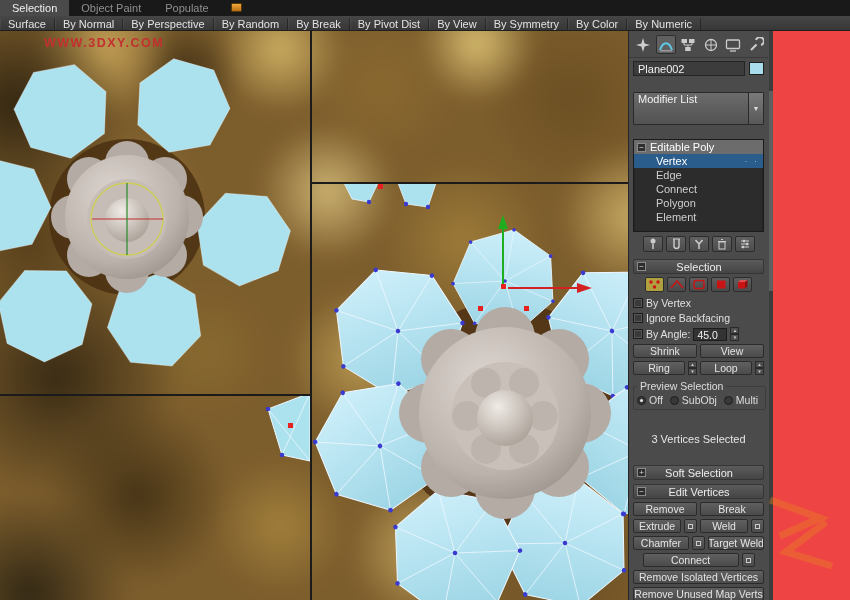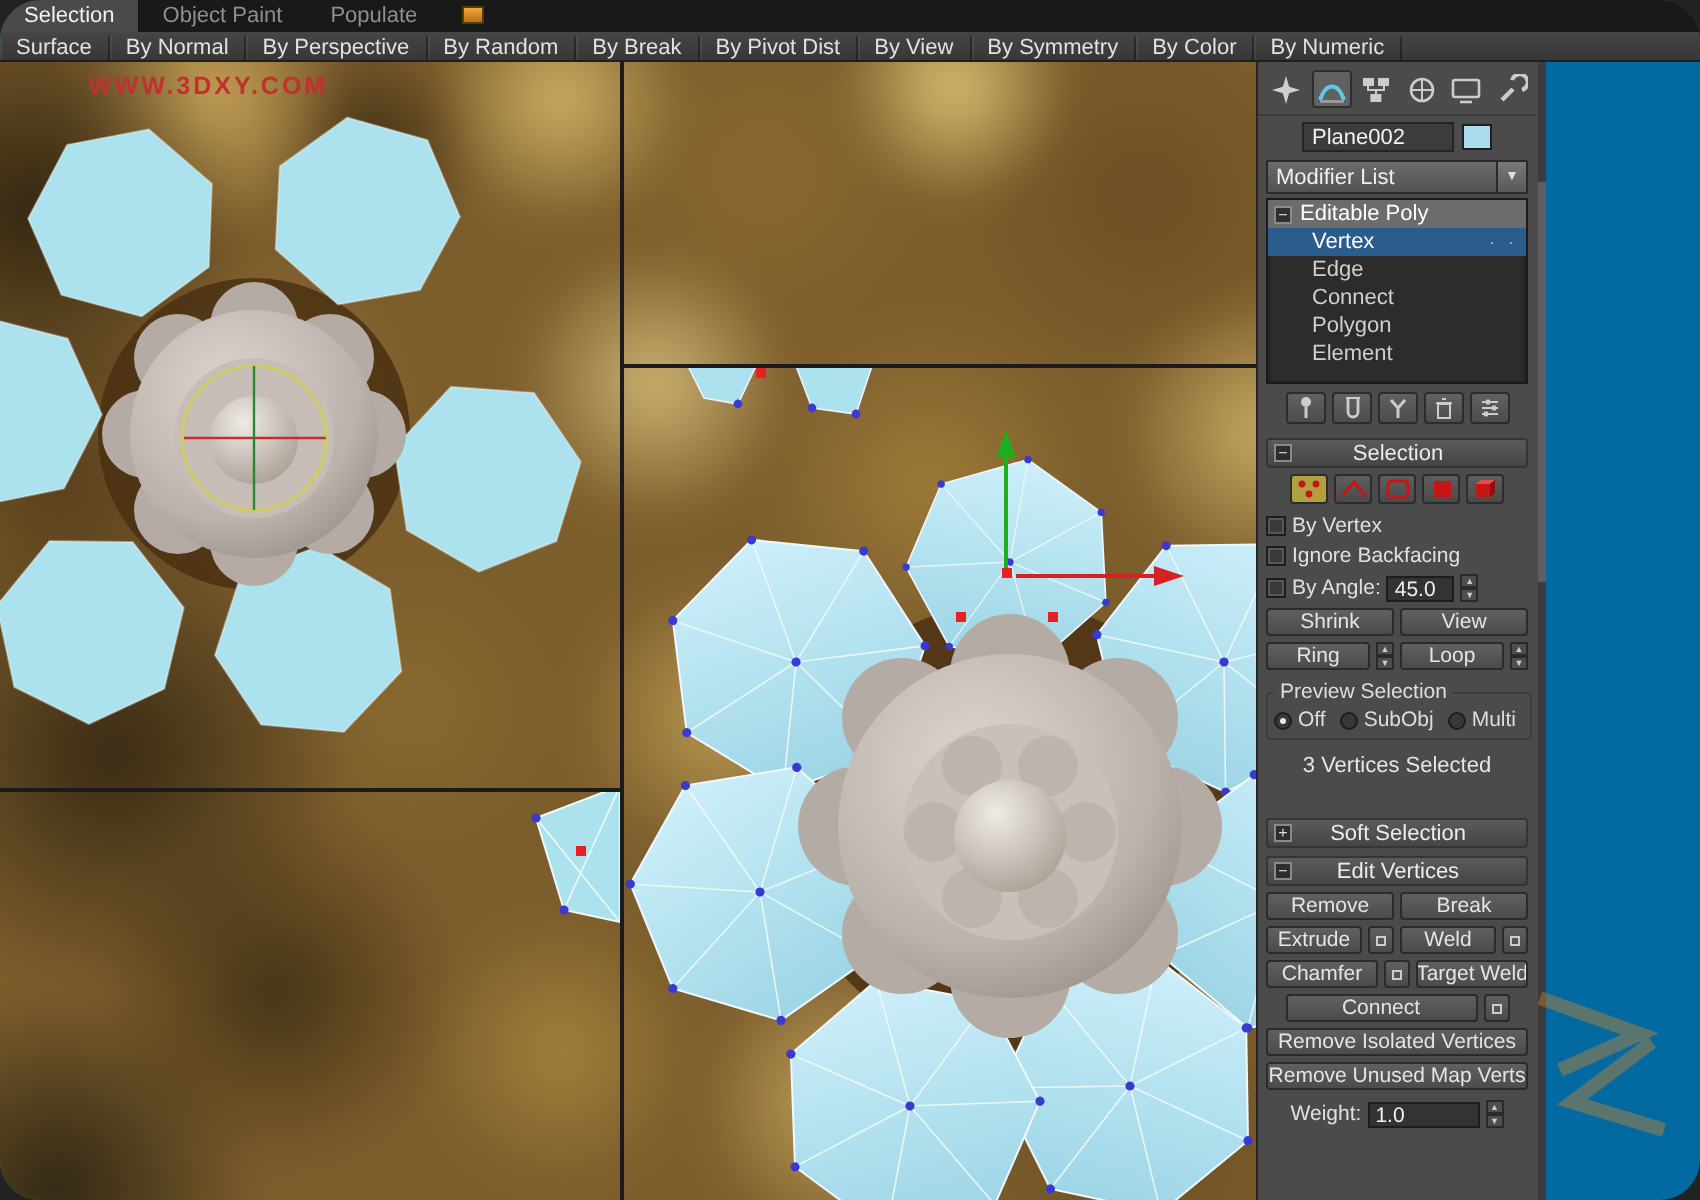--- a/index.html
+++ b/index.html
@@ -1,17 +1,17 @@
 <!DOCTYPE html>
 <html><head>
 <meta charset="utf-8">
 <style>
   * { margin:0; padding:0; box-sizing:border-box; }
   body { background:#222; font-family:"Liberation Sans", sans-serif; }
-  .app { position:relative; width:850px; height:600px; overflow:hidden; background:#0369a1; color:#ddd; font-size:11px;border-radius:20px; }
+  .app { position:relative; width:850px; height:600px; overflow:hidden; background:#ef4444; color:#ddd; font-size:11px; }
 
   
   .ribbon-tabs { height:16px; background:#191919; display:flex; align-items:stretch; }
   .rtab { padding:0 12px; display:flex; align-items:center; color:#8f8f8f; font-size:11px; }
   .rtab.active { background:#4a4a4a; color:#f0f0f0; }
   .ribbon-ico { width:11px; height:9px; margin:3px 0 0 10px; background:linear-gradient(#f0a83c,#b86f14); border:1px solid #5a3a08; border-radius:1px; }
   .ribbon-toolbar { height:15px; background:linear-gradient(#464646,#373737); border-bottom:1px solid #1f1f1f; display:flex; align-items:flex-end; }
   .tool { padding:0 8px; display:flex; align-items:center; color:#e2e2e2; font-size:11px; border-right:1px solid rgba(0,0,0,.35); box-shadow:inset 1px 0 0 rgba(255,255,255,.06); white-space:nowrap; }
 
   
@@ -44,24 +44,24 @@
       radial-gradient(circle 100px at 8% 95%, rgba(36,30,16,.85), transparent);
   }
   .vp-overlay { position:absolute; left:0; top:0; }
   .watermark { position:absolute; left:44px; top:5px; color:#c23030; font-weight:bold; font-size:12.5px; letter-spacing:1.5px; }
 
   
   .command-panel { position:relative; width:145px; height:569px; background:#4b4b4b; border-left:1px solid #262626; padding-right:5px; }
   .ptabs { display:flex; gap:2px; padding:4px 2px 3px 4px; border-bottom:1px solid #3a3a3a; }
   .ptab { width:21px; height:19px; display:flex; align-items:center; justify-content:center; border-radius:2px; }
   .ptab.active { background:#606060; box-shadow:inset 0 0 0 1px #2e2e2e; }
-  .objrow { display:flex; align-items:center; gap:4px; padding:3px 22px 2px; }
+  .objrow { display:flex; align-items:center; gap:4px; padding:3px 4px 2px; }
   .objname { flex:1; height:15px; line-height:14px; background:#3c3c3c; border:1px solid #242424; color:#f2f2f2; padding:0 4px; }
   .swatch { width:15px; height:13px; background:#a9dcec; border:1px solid #1e1e1e; }
-  .combo { display:flex; align-items:center; height:17px; margin:2px 4px; background:linear-gradient(#6b6b6b,#525252); border:1px solid #2a2a2a; border-radius:1px; }
+  .combo { display:flex; align-items:flex-start; height:33px; margin:14px 4px; background:linear-gradient(#6b6b6b,#525252); border:1px solid #2a2a2a; border-radius:1px; }
   .combo .lbl { flex:1; padding-left:4px; color:#f0f0f0; }
   .combo .arrow { width:15px; height:100%; display:flex; align-items:center; justify-content:center; font-size:7px; color:#ddd; border-left:1px solid #2a2a2a; background:linear-gradient(#7a7a7a,#585858); }
   .stack { margin:2px 4px; height:93px; background:#2c2c2c; border:1px solid #1b1b1b; box-shadow:inset 0 1px 2px rgba(0,0,0,.5); overflow:hidden; }
   .srow { display:flex; align-items:center; height:14px; padding-left:3px; color:#cfcfcf; }
   .srow.head { background:#6c6c6c; color:#fff; }
   .srow.sub { padding-left:22px; }
   .srow.sub.sel { background:#2a5d8c; color:#fff; }
   .treebox { width:9px; height:9px; margin-right:4px; background:#2f2f2f; border:1px solid #8a8a8a; color:#ddd; font-size:8px; line-height:7px; text-align:center; }
   .rowdots { margin-left:auto; margin-right:4px; font-size:9px; color:#bcbcbc; letter-spacing:2px; }
   .stacktools { display:flex; justify-content:center; gap:3px; padding:2px 0 3px; }
@@ -81,21 +81,21 @@
   .spin i { font-style:normal; height:7px; font-size:4.5px; line-height:6px; text-align:center; color:#ccc; background:#4e4e4e; border:1px solid #2a2a2a; }
   .btn { height:14px; display:flex; align-items:center; justify-content:center; background:linear-gradient(#606060,#4b4b4b); border:1px solid #2b2b2b; border-radius:2px; color:#e4e4e4; font-size:10.5px; white-space:nowrap; overflow:hidden; }
   .btn.half { flex:1; }
   .btn.sq { width:13px; flex:none; }
   .sqicon { width:5px; height:5px; border:1px solid #ccc; display:block; }
   .gbox { border:1px solid #3d3d3d; border-radius:2px; margin:5px 0 2px; padding:1px 3px 3px; }
   .gbox legend { font-size:10.5px; color:#dedede; padding:0 3px; }
   .radio { width:9px; height:9px; border-radius:50%; background:#383838; border:1px solid #1d1d1d; position:relative; flex:none; }
   .radio.on::after { content:""; position:absolute; left:2px; top:2px; width:3px; height:3px; border-radius:50%; background:#e8e8e8; }
   .rlabel { font-size:10.5px; margin-right:4px; }
-  .status { text-align:center; color:#e6e6e6; margin:7px 0 20px; }
+  .status { text-align:center; color:#e6e6e6; margin:23px 0 20px; }
   .wrow { justify-content:center; margin-top:5px; }
   .pscroll { position:absolute; right:0; top:0; bottom:0; width:4px; background:#3c3c3c; }
   .pthumb { position:absolute; top:60px; width:4px; height:200px; background:#5f5f5f; }
   .site-logo { position:absolute; right:10px; bottom:22px; pointer-events:none; }
 </style>
 </head>
 <body>
 
 <div class="app">
 

